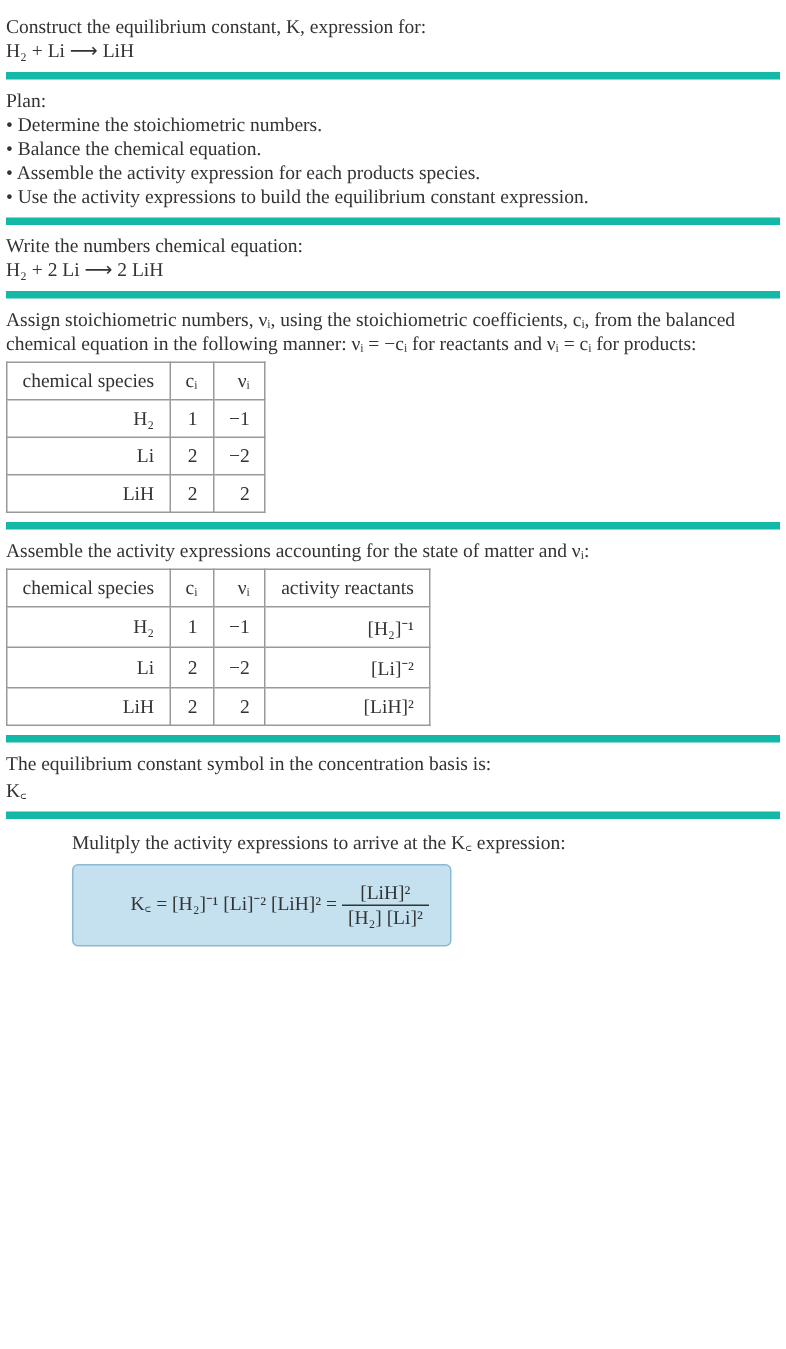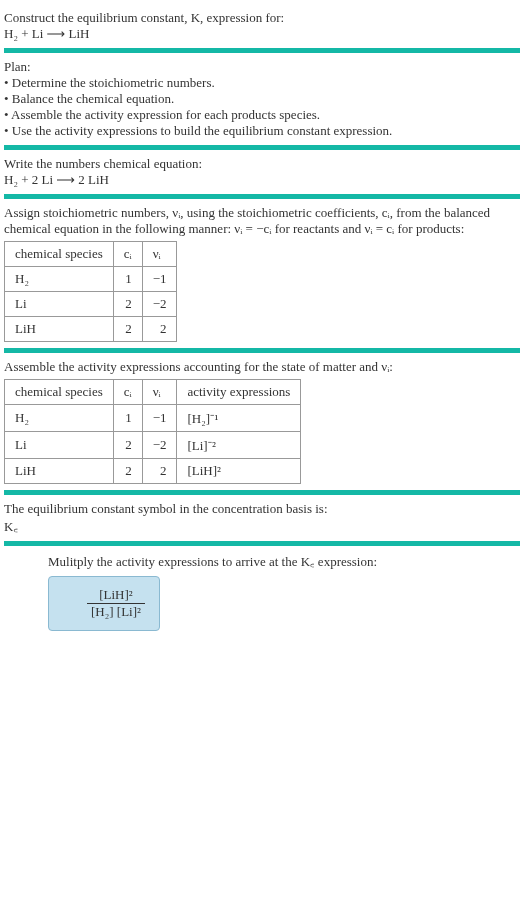--- a/index.html
+++ b/index.html
@@ -19,21 +19,21 @@
       border-bottom: none;
       margin-left: 44px;
     }
     table {
       border-collapse: collapse;
       margin-top: 4px;
     }
     th, td {
       border: 1px solid #999;
       padding: 4px 10px;
-      text-align: left;
+      text-align: right;
       font-weight: normal;
     }
     th {
       background: #fff;
     }
     td.num {
       text-align: right;
     }
     .answer-box {
       background: #c5e1ef;
@@ -117,21 +117,21 @@
 </div>
 
 <div class="section">
   <div>Assemble the activity expressions accounting for the state of matter and νᵢ:</div>
   <table>
     <tbody>
         <tr>
       <th>chemical species</th>
       <th>cᵢ</th>
       <th>νᵢ</th>
-      <th>activity expressions</th>
+      <th>activity reactants</th>
     </tr>
     <tr>
       <td>H₂</td>
       <td class="num">1</td>
       <td class="num">−1</td>
       <td>[H₂]⁻¹</td>
     </tr>
     <tr>
       <td>Li</td>
       <td class="num">2</td>
@@ -150,19 +150,20 @@
 
 <div class="section">
   <div>The equilibrium constant symbol in the concentration basis is:</div>
   <div>K꜀</div>
 </div>
 
 <div class="section">
   <div>Mulitply the activity expressions to arrive at the K꜀ expression:</div>
   <div class="answer-box">
     <div class="indent eq">
+      <span>K꜀ = [H₂]⁻¹ [Li]⁻² [LiH]² = </span>
       <span class="frac">
         <span class="top">[LiH]²</span>
         <span class="bot">[H₂] [Li]²</span>
       </span>
     </div>
   </div>
 </div>
 
 </body></html>

